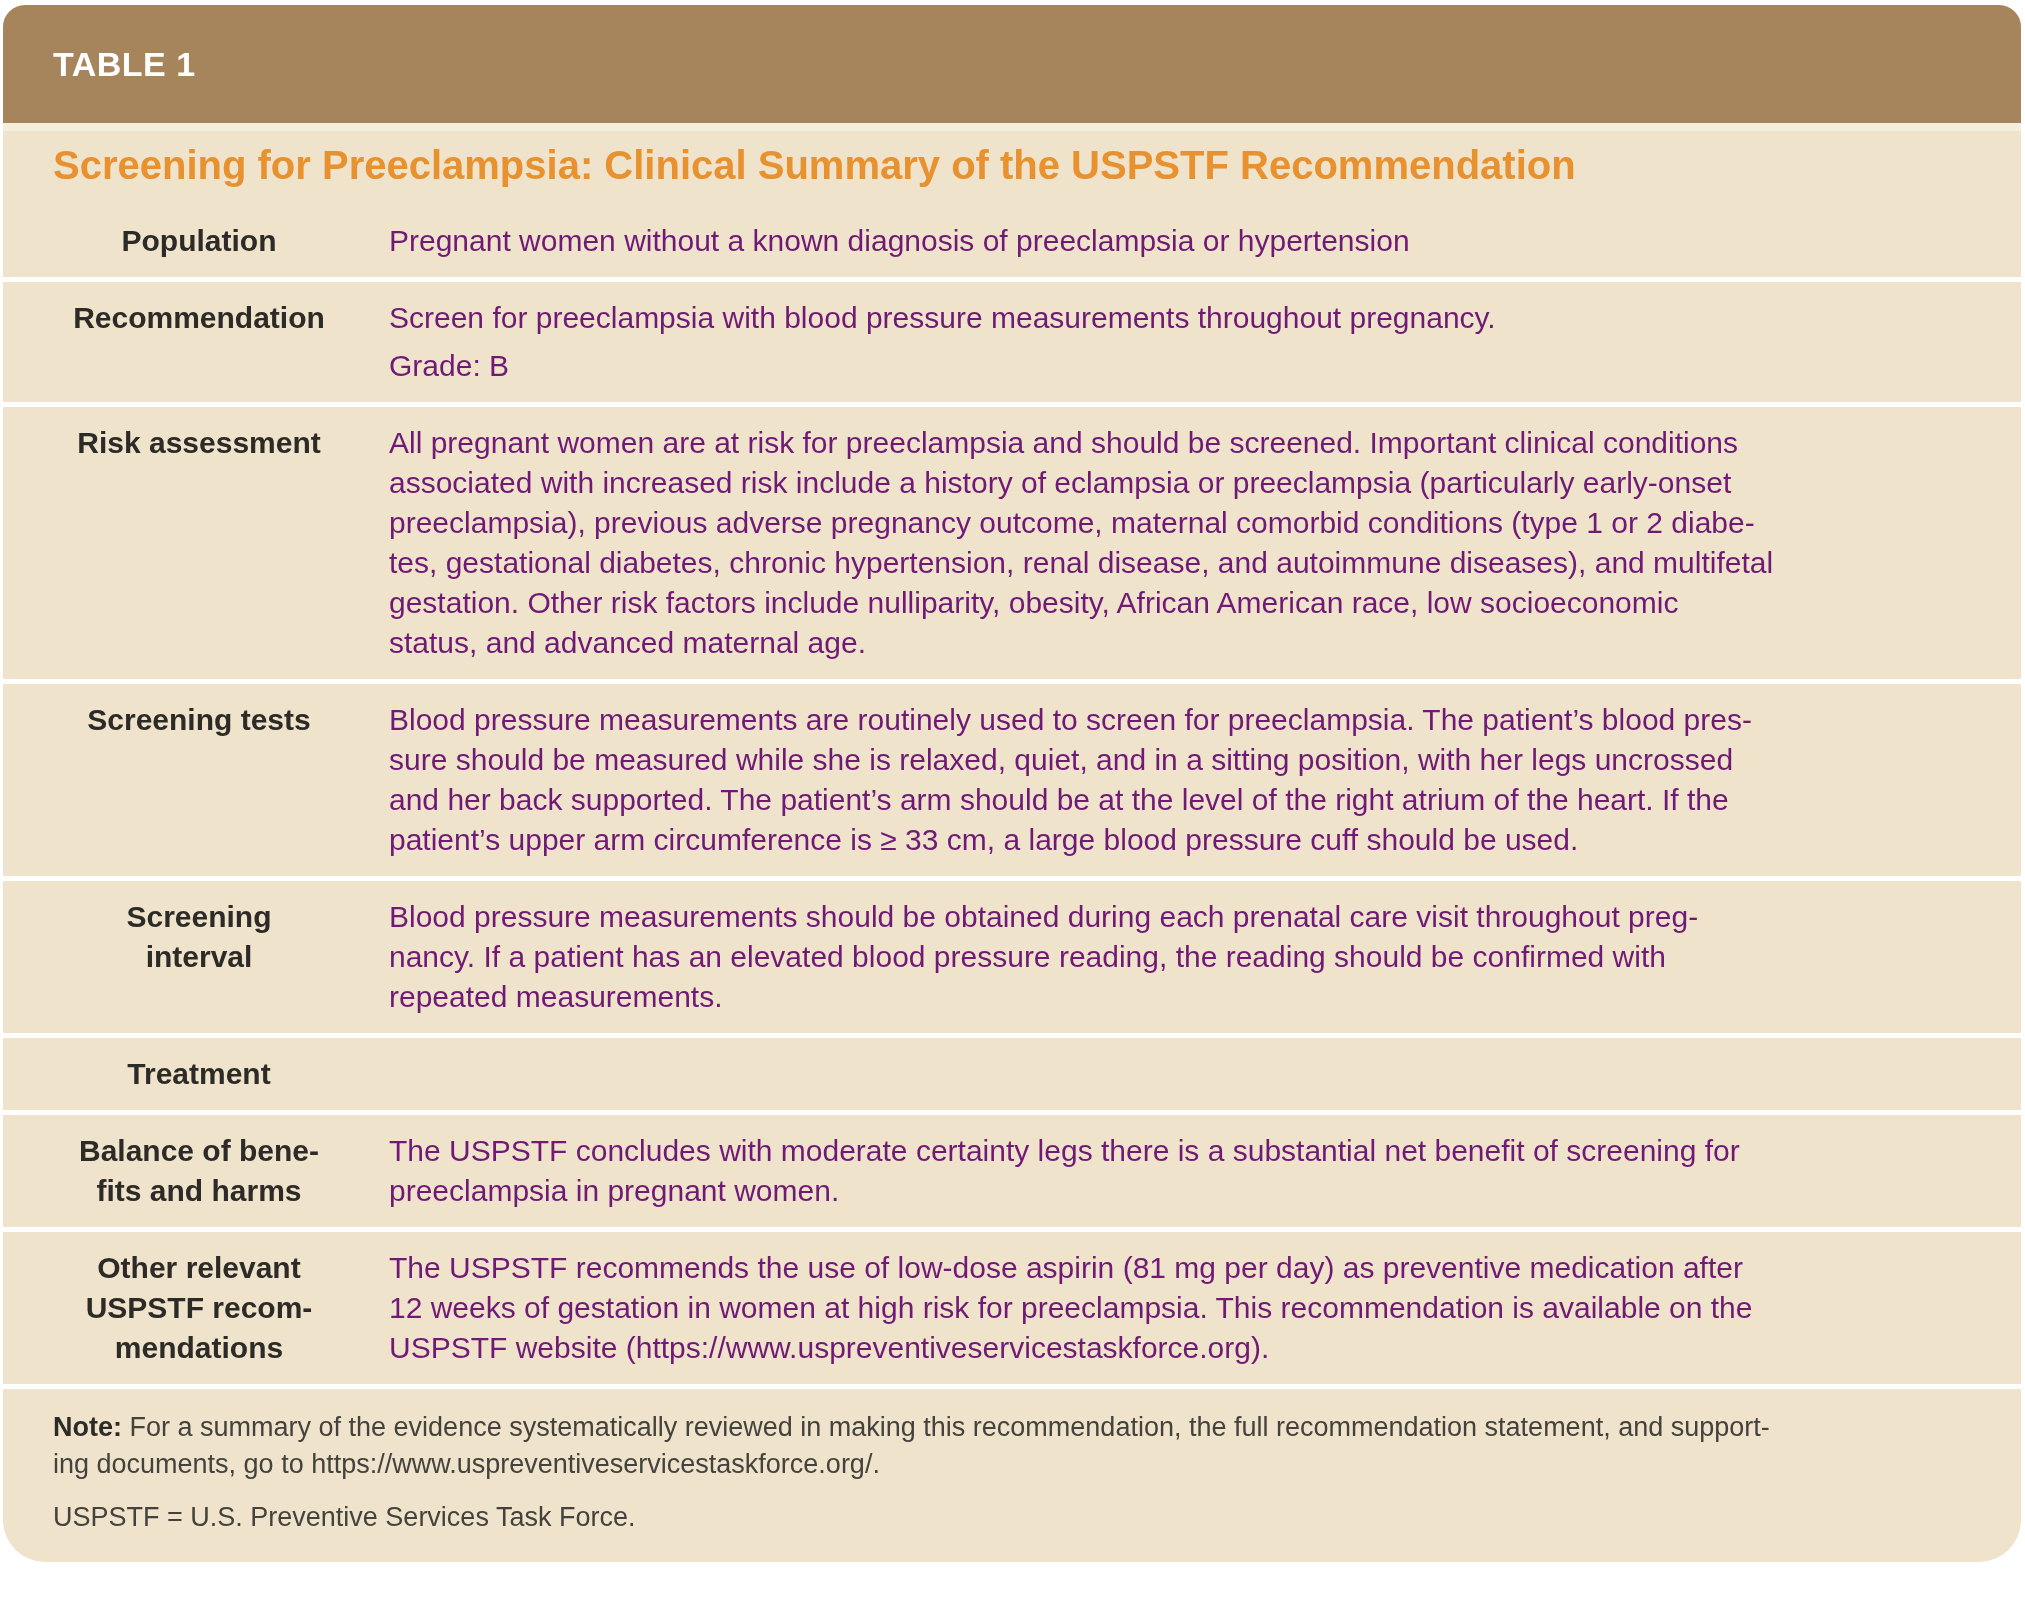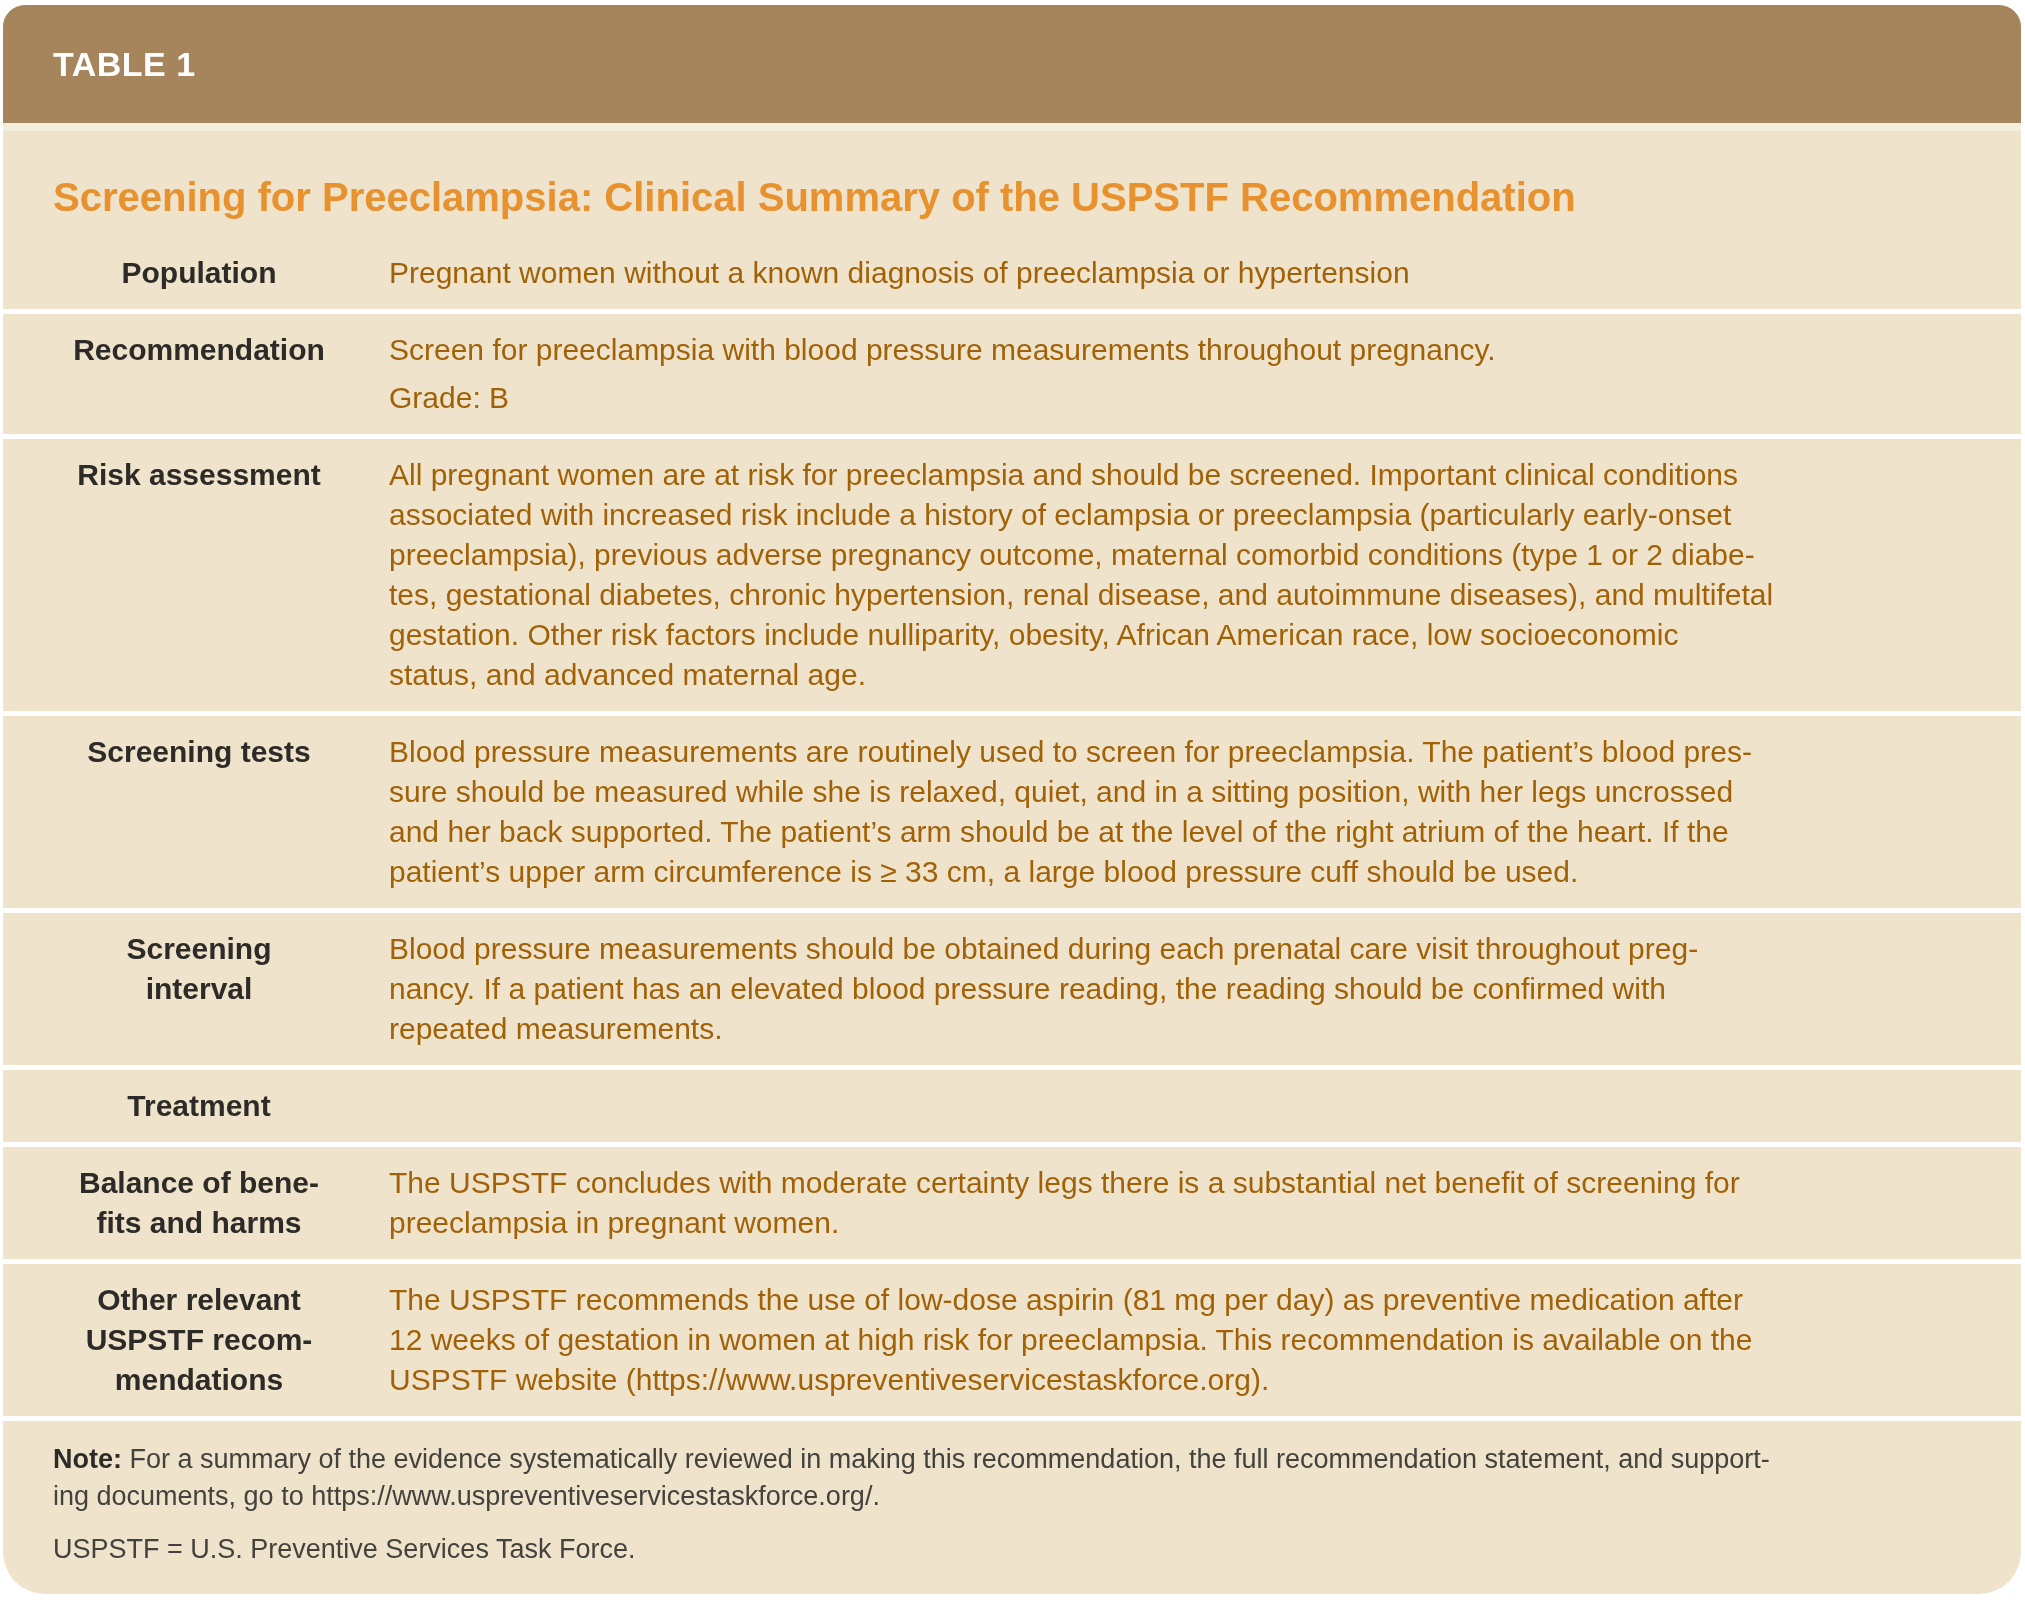--- a/index.html
+++ b/index.html
@@ -36,21 +36,21 @@
     font-size: 34px;
     font-weight: bold;
     letter-spacing: 0.5px;
   }
   .header-strip {
     height: 8px;
     background: #F4EEDD;
   }
   .title {
     margin: 0;
-    padding: 44px 50px 18px 50px;
+    padding: 12px 50px 18px 50px;
     color: #E8912F;
     font-size: 40px;
     font-weight: bold;
     line-height: 44px;
   }
   .rows { }
   .trow {
     display: grid;
     grid-template-columns: 292px 1fr;
     column-gap: 44px;
@@ -61,21 +61,21 @@
   .label {
     font-weight: bold;
     color: #2D2B27;
     font-size: 30px;
     line-height: 40px;
     white-space: pre-line;
     text-align: center;
   }
   .content p {
     margin: 0;
-    color: #a16207;
+    color: #701a75;
     font-size: 30px;
     line-height: 40px;
     white-space: pre-line;
     overflow-wrap: break-word;
   }
   .content p + p { margin-top: 8px; }
   .footer {
     border-top: 5px solid #ffffff;
     padding: 20px 64px 26px 50px;
   }

